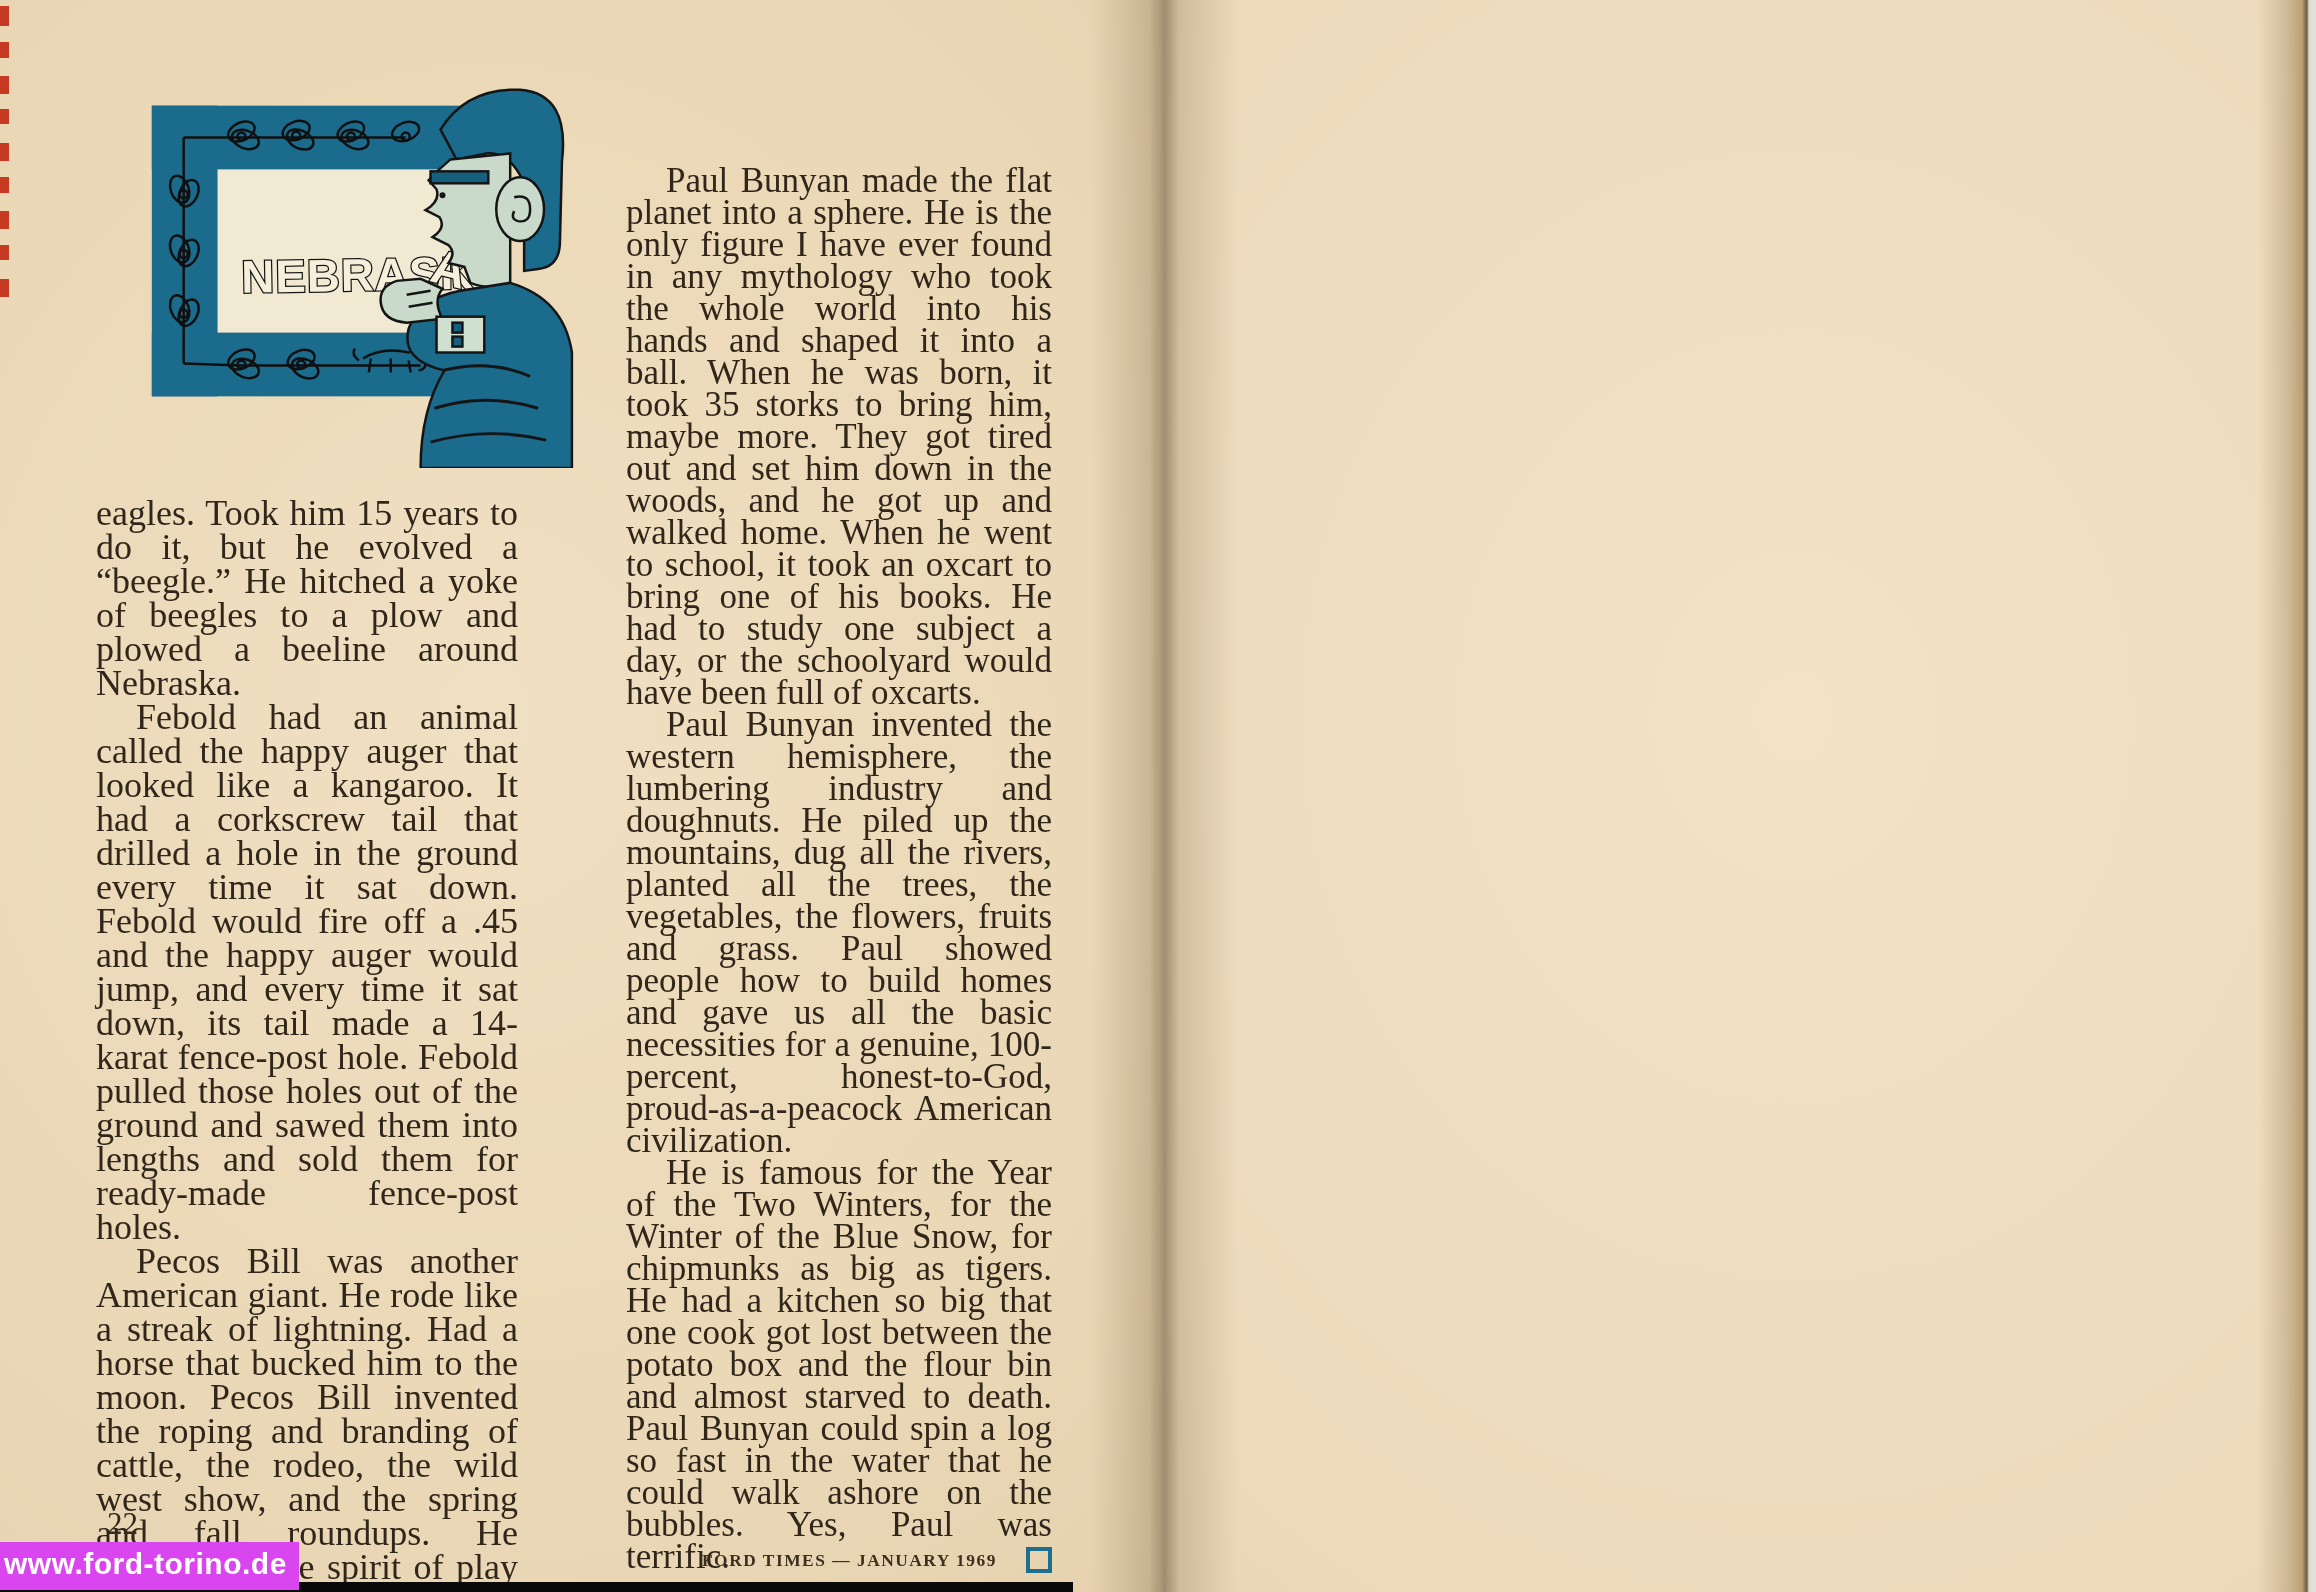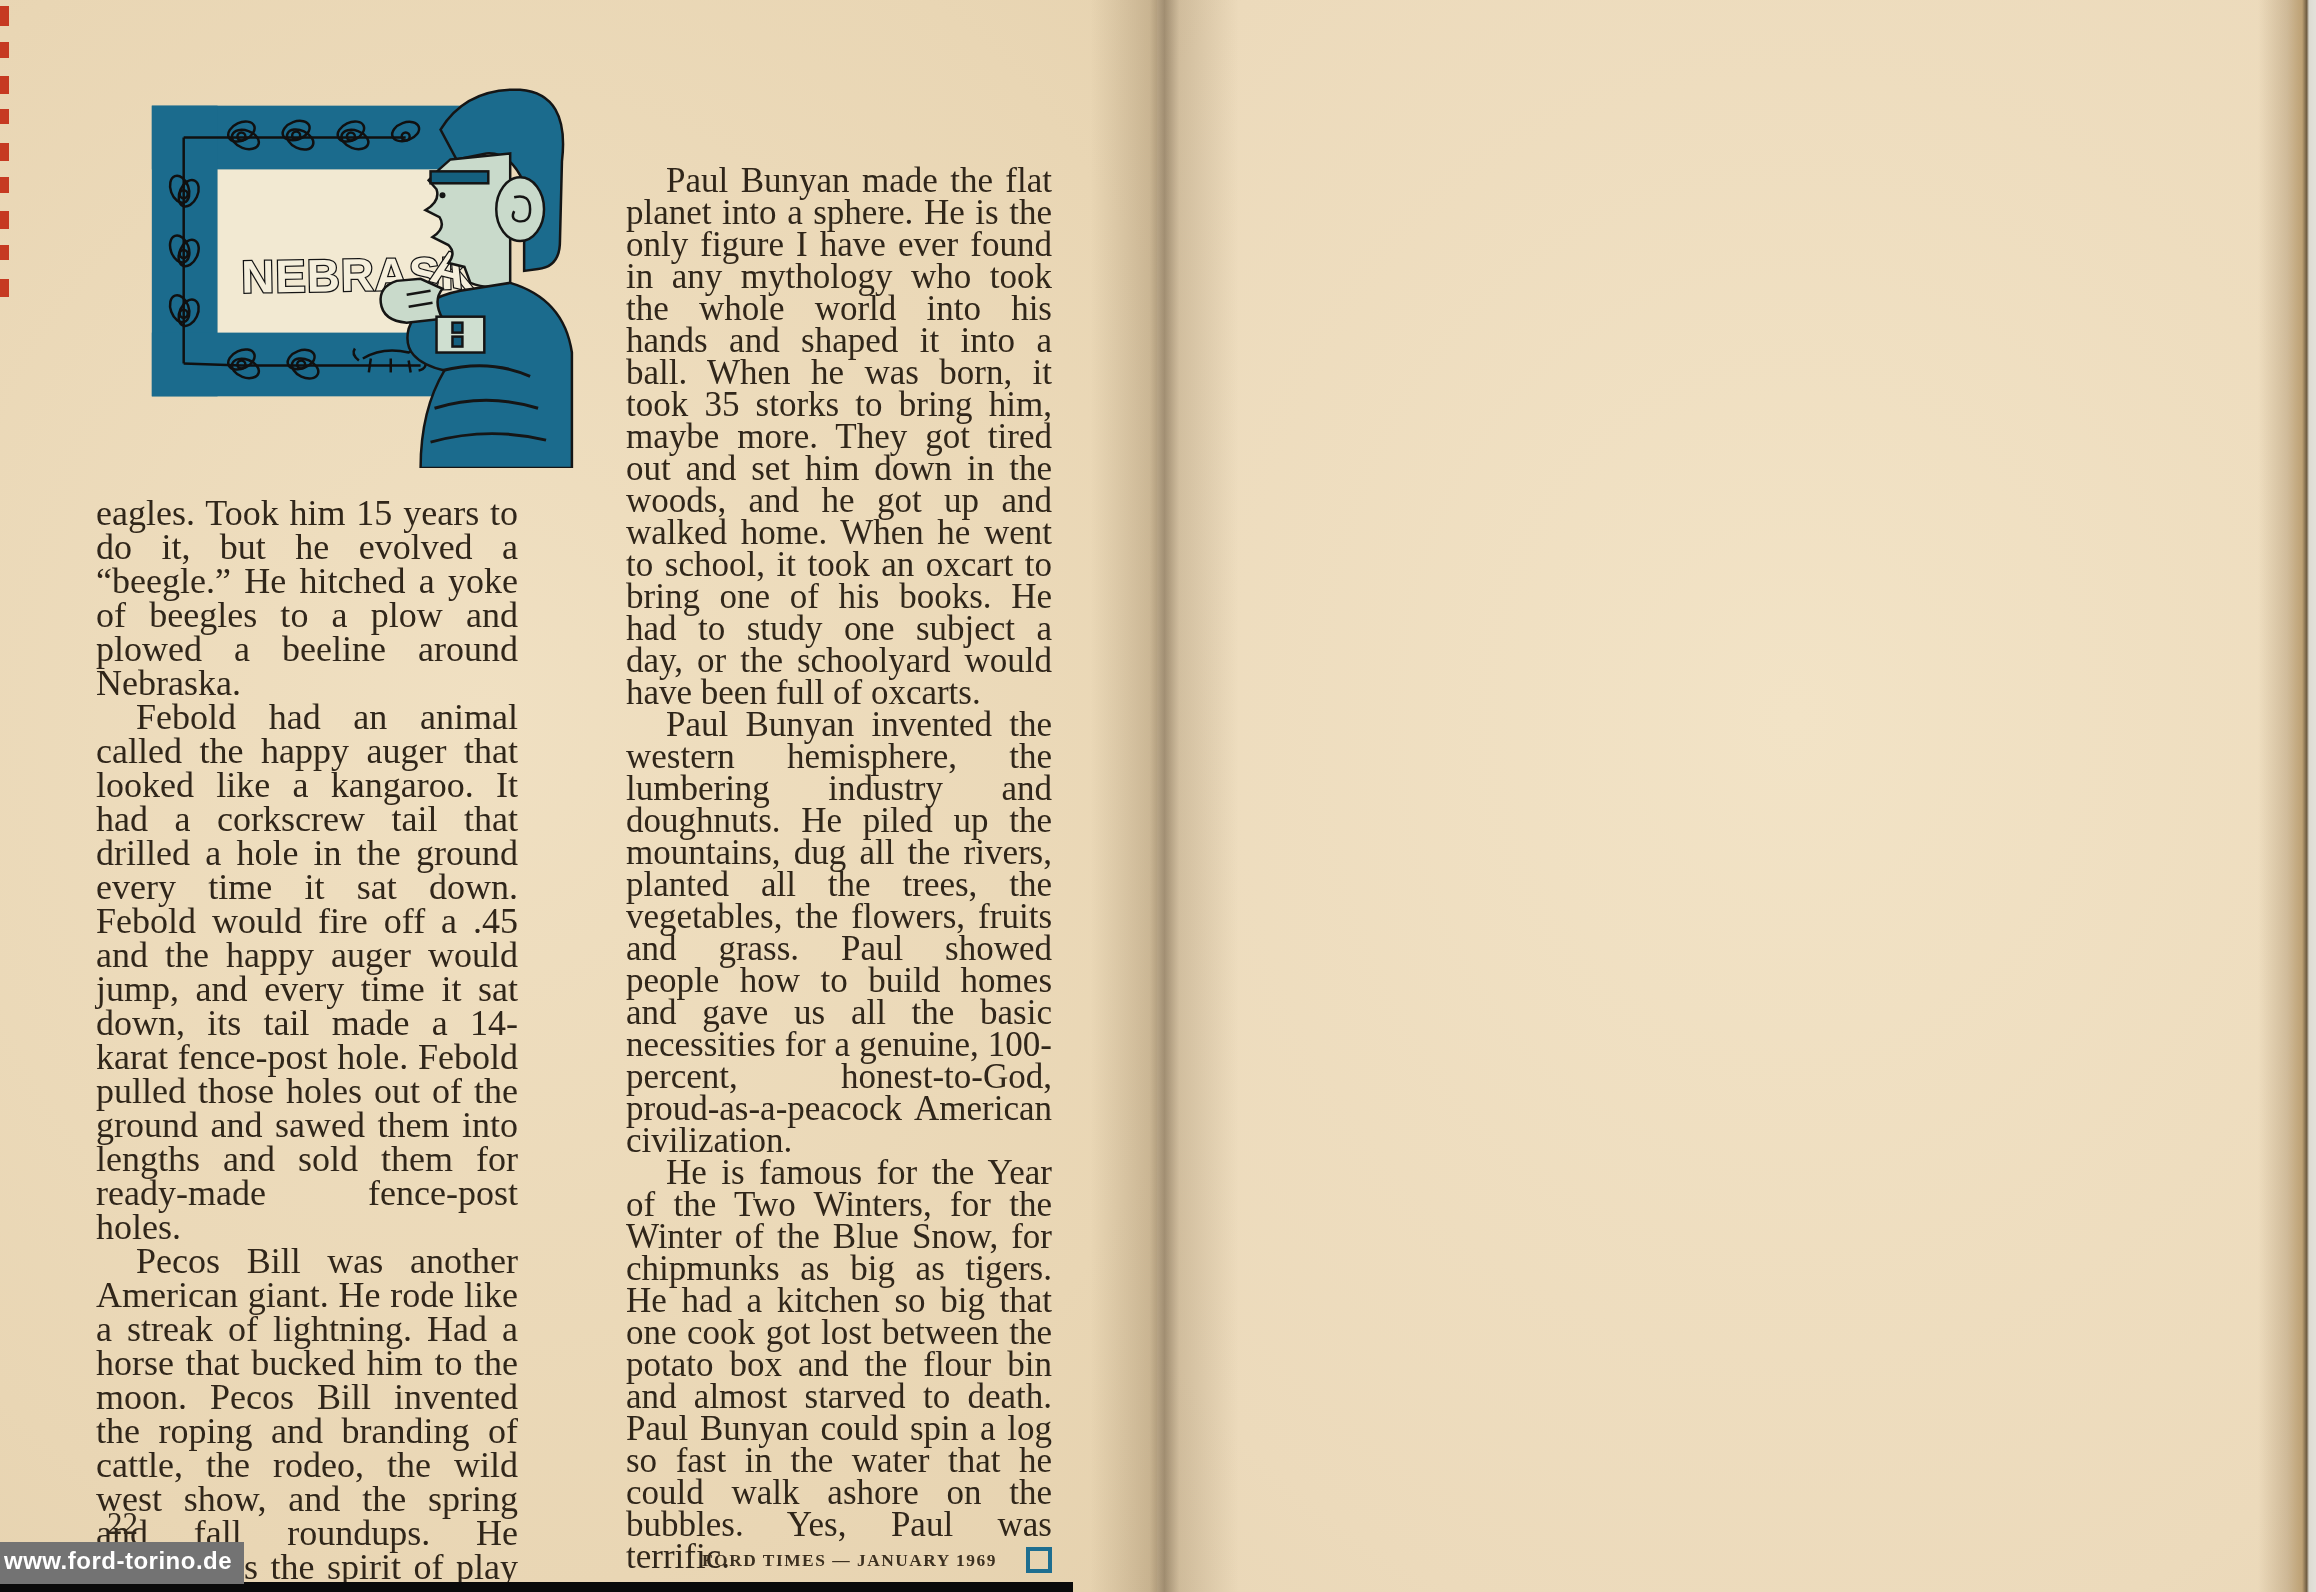--- a/index.html
+++ b/index.html
@@ -26,22 +26,22 @@
   .endline{height:24px;margin-top:-26px;display:flex;justify-content:flex-end;}
   .sq{width:18px;height:18px;border:4px solid #1e6e90;}
   
   .footer{position:absolute;top:1550px;font-weight:700;font-size:17.4px;
     letter-spacing:1.5px;color:#3c3020;text-align:center;white-space:nowrap;margin-left:15px;}
   .f-left{left:687px;width:279px;}
   .folio{position:absolute;font-size:31px;color:#33291c;}
   .p22{left:107px;top:1506px;}
   
   .wm-bar{position:absolute;left:0;bottom:0;width:1073px;height:10px;background:#0a0a0a;}
-  .wm{position:absolute;left:0;top:1542px;background:#737373;color:#ffffff;
-    font-family:"Liberation Sans",sans-serif;font-weight:700;font-size:24px;
+  .wm{position:absolute;left:0;top:1542px;background:#d946ef;color:#ffffff;
+    font-family:"Liberation Sans",sans-serif;font-weight:700;font-size:30px;
     padding:5px 12px 9px 4px;letter-spacing:0.5px;}
   
   .illo{position:absolute;}
   .neb{left:92px;top:30px;width:482px;height:438px;}
 </style>
 </head>
 <body>
 
 <div id="stage">
 

